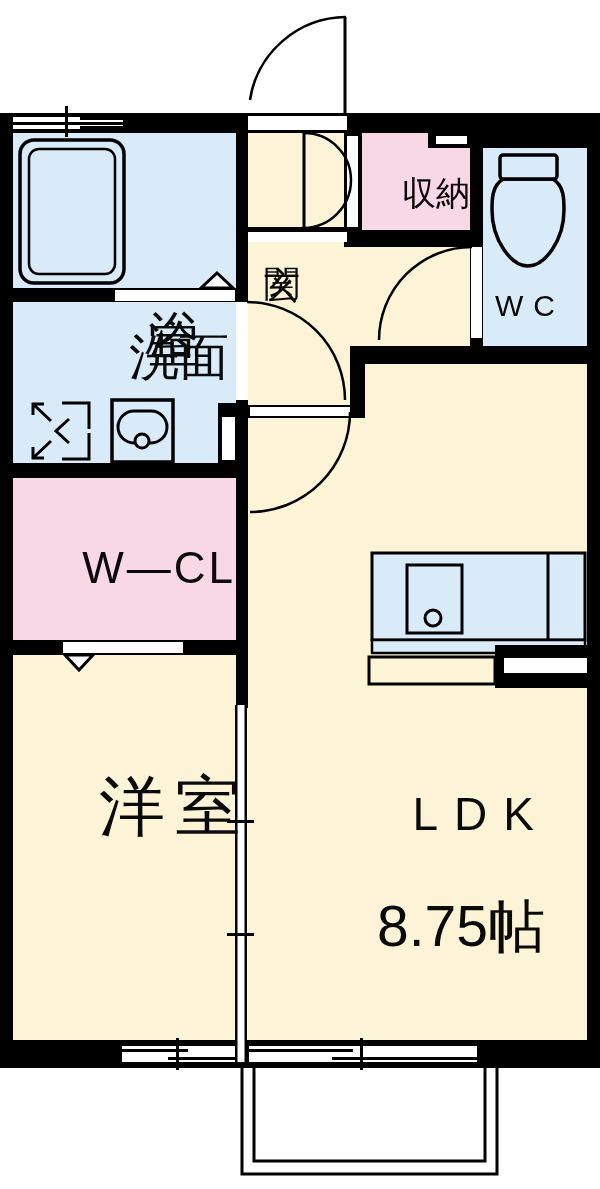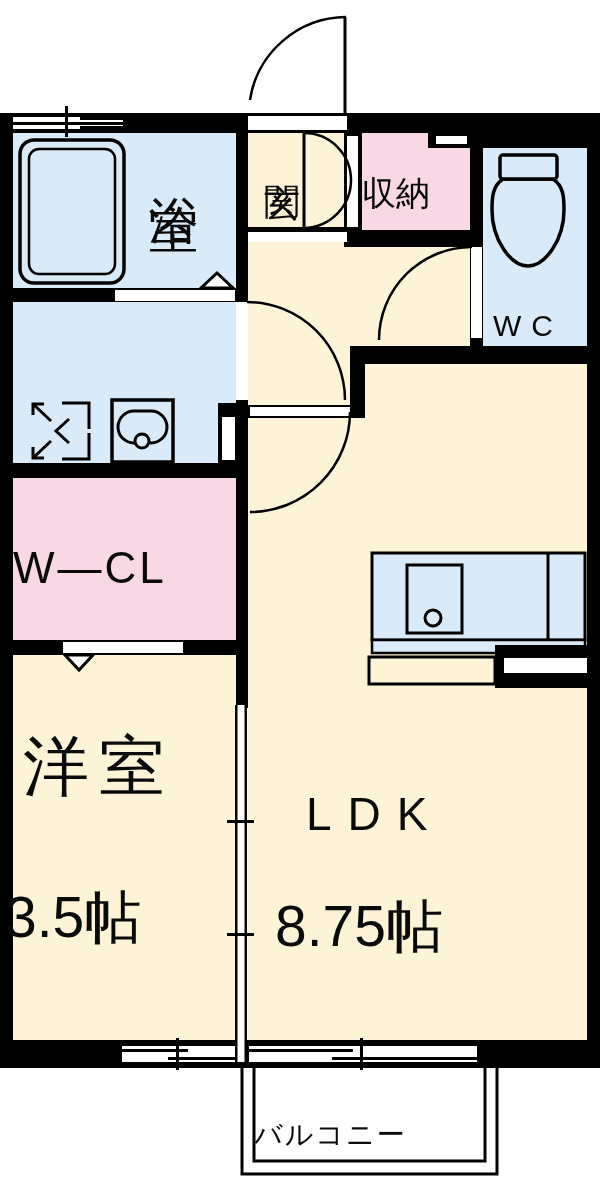--- a/index.html
+++ b/index.html
@@ -2,21 +2,21 @@
 <html><head>
 <meta charset="utf-8">
 <style>
   html,body{margin:0;padding:0;background:#fff;}
   #stage{
     position:relative;width:600px;height:1189px;background:#fff;overflow:hidden;
     font-family:"Liberation Sans", sans-serif;
   }
   #plan-svg{position:absolute;left:0;top:0;z-index:1;}
   .lbl{
-    position:absolute;z-index:2;color:#0a0a0a;text-align:left;
+    position:absolute;z-index:2;color:#0a0a0a;text-align:right;
     font-family:"Liberation Sans", sans-serif;line-height:1.05;white-space:nowrap;
   }
   .vert{writing-mode:vertical-rl;text-orientation:upright;white-space:normal;}
 </style>
 </head>
 <body>
 
 <div id="stage">
 <svg id="plan-svg" width="600" height="1189" viewBox="0 0 600 1189">
 
@@ -144,20 +144,19 @@
 
   <g stroke="#000" stroke-width="3" fill="none">
     <path d="M242,1068 V1174 H497 V1068"></path>
     <path d="M254,1068 V1161 H485 V1068"></path>
   </g>
 </svg>
 
   <div class="lbl vert" style="left:146px;top:156px;width:54px;height:126px;font-size:50px;letter-spacing:6px;">浴室</div>
   <div class="lbl vert" style="left:261px;top:154px;width:40px;height:88px;font-size:36px;letter-spacing:3px;">玄関</div>
   <div class="lbl" style="left:362px;top:176px;width:108px;font-size:34px;">収納</div>
-  <div class="lbl" style="left:483px;top:290px;width:82px;font-size:30px;letter-spacing:10px;text-indent:10px;margin-top:20px;">WC</div>
+  <div class="lbl" style="left:483px;top:290px;width:82px;font-size:30px;letter-spacing:10px;text-indent:10px;">WC</div>
+  <div class="lbl" style="left:6px;top:331px;width:223px;font-size:50px;">洗面</div>
   <div class="lbl" style="left:13px;top:545px;width:223px;font-size:44px;letter-spacing:3px;">W—CL</div>
-  <div class="lbl" style="left:13px;top:732px;width:238px;font-size:66px;letter-spacing:10px;text-indent:10px;">洋室</div>
-  <div class="lbl" style="left:5px;top:888px;width:235px;font-size:57px;">3.5帖</div>
+  <div class="lbl" style="left:13px;top:772px;width:238px;font-size:66px;letter-spacing:10px;text-indent:10px;">洋室</div>
   <div class="lbl" style="left:290px;top:790px;width:260px;font-size:46px;letter-spacing:16px;text-indent:16px;">LDK</div>
   <div class="lbl" style="left:275px;top:897px;width:270px;font-size:57px;">8.75帖</div>
-  <div class="lbl" style="left:254px;top:1120px;width:231px;font-size:28px;letter-spacing:2px;">バルコニー</div>
 </div>
 
 </body></html>

